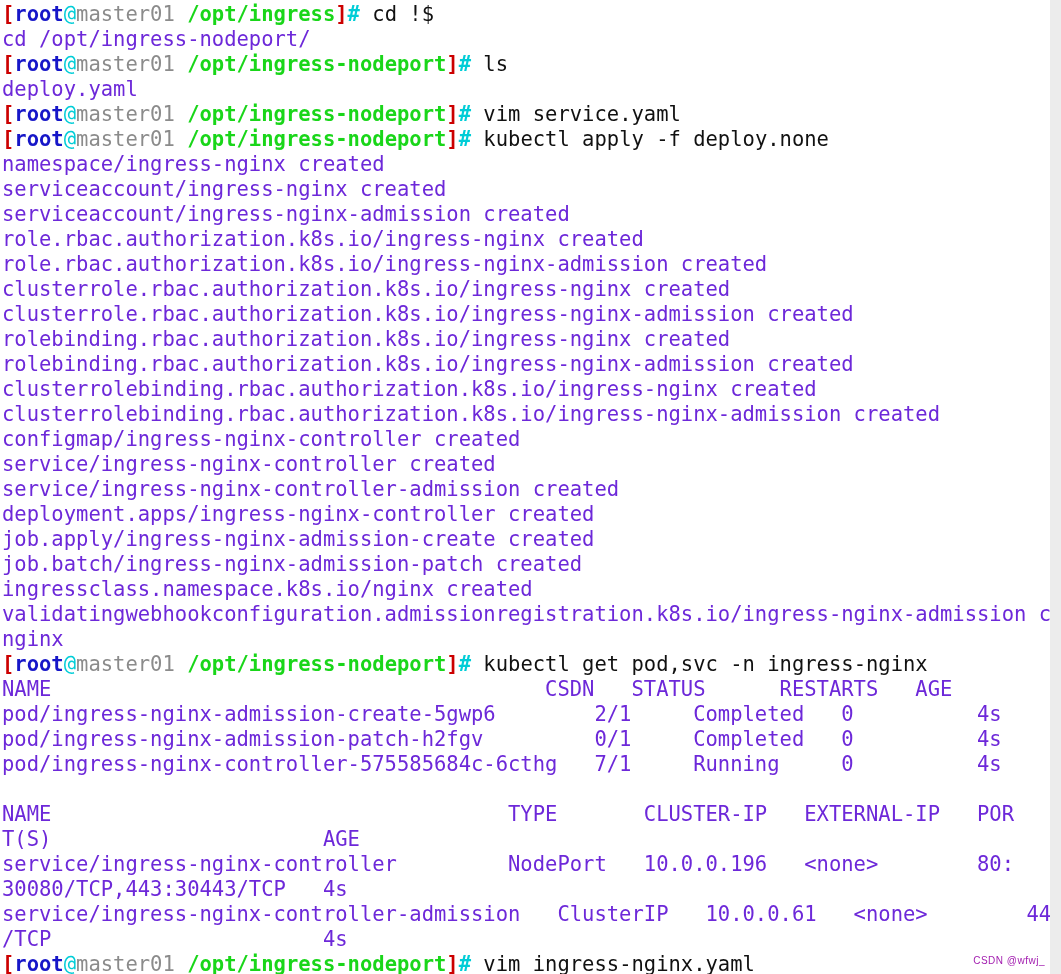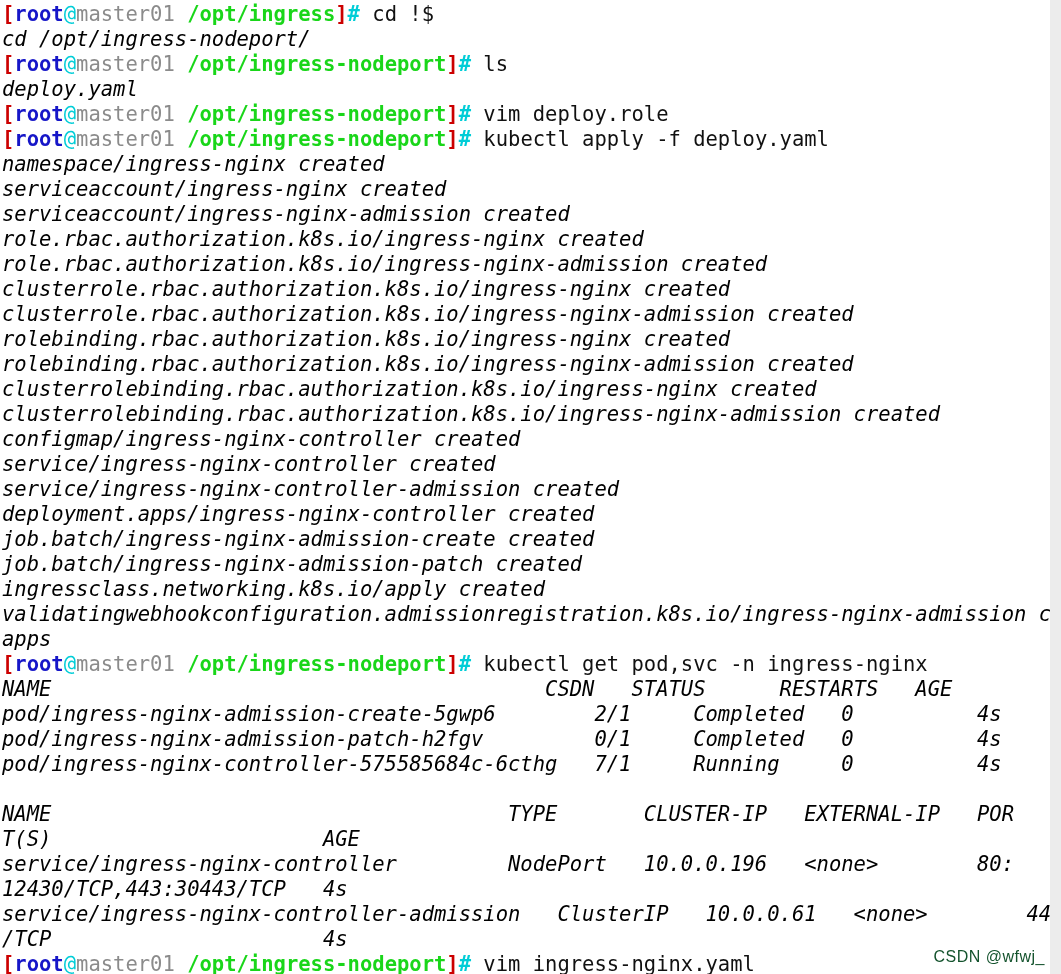--- a/index.html
+++ b/index.html
@@ -50,73 +50,73 @@
   }
   .line.blank { color: transparent; }
   .seg { white-space: pre; }
   .c-bracket { color: #cc0000; font-weight: bold; }
   .c-user    { color: #1616c8; font-weight: bold; }
   .c-at      { color: #00cdd7; }
   .c-host    { color: #8b8b8b; }
   .c-path    { color: #19d619; font-weight: bold; }
   .c-hash    { color: #00cdd7; font-weight: bold; }
   .c-cmd     { color: #111111; }
-  .c-out     { color: #000000; font-style: italic; }
+  .c-out     { color: #6d28d9; }
   #watermark {
     position: absolute;
     right: 16px;
     bottom: 8px;
     font-family: "Liberation Sans", sans-serif;
-    font-size: 16px;
-    color: #14532d;
+    font-size: 10px;
+    color: #a21caf;
     letter-spacing: 0.5px;
     white-space: pre;
     user-select: none;
   }
 </style>
 </head>
 <body>
 
 <div id="terminal">
   <div id="screen">
       <div class="line"><span class="seg c-bracket">[</span><span class="seg c-user">root</span><span class="seg c-at">@</span><span class="seg c-host">master01</span><span class="seg c-host"> </span><span class="seg c-path">/opt/ingress</span><span class="seg c-bracket">]</span><span class="seg c-hash">#</span><span class="seg c-cmd"> cd !$</span></div>
       <div class="line"><span class="seg c-out">cd /opt/ingress-nodeport/</span></div>
       <div class="line"><span class="seg c-bracket">[</span><span class="seg c-user">root</span><span class="seg c-at">@</span><span class="seg c-host">master01</span><span class="seg c-host"> </span><span class="seg c-path">/opt/ingress-nodeport</span><span class="seg c-bracket">]</span><span class="seg c-hash">#</span><span class="seg c-cmd"> ls</span></div>
       <div class="line"><span class="seg c-out">deploy.yaml</span></div>
-      <div class="line"><span class="seg c-bracket">[</span><span class="seg c-user">root</span><span class="seg c-at">@</span><span class="seg c-host">master01</span><span class="seg c-host"> </span><span class="seg c-path">/opt/ingress-nodeport</span><span class="seg c-bracket">]</span><span class="seg c-hash">#</span><span class="seg c-cmd"> vim deploy.role</span></div>
-      <div class="line"><span class="seg c-bracket">[</span><span class="seg c-user">root</span><span class="seg c-at">@</span><span class="seg c-host">master01</span><span class="seg c-host"> </span><span class="seg c-path">/opt/ingress-nodeport</span><span class="seg c-bracket">]</span><span class="seg c-hash">#</span><span class="seg c-cmd"> kubectl apply -f deploy.yaml</span></div>
+      <div class="line"><span class="seg c-bracket">[</span><span class="seg c-user">root</span><span class="seg c-at">@</span><span class="seg c-host">master01</span><span class="seg c-host"> </span><span class="seg c-path">/opt/ingress-nodeport</span><span class="seg c-bracket">]</span><span class="seg c-hash">#</span><span class="seg c-cmd"> vim service.yaml</span></div>
+      <div class="line"><span class="seg c-bracket">[</span><span class="seg c-user">root</span><span class="seg c-at">@</span><span class="seg c-host">master01</span><span class="seg c-host"> </span><span class="seg c-path">/opt/ingress-nodeport</span><span class="seg c-bracket">]</span><span class="seg c-hash">#</span><span class="seg c-cmd"> kubectl apply -f deploy.none</span></div>
       <div class="line"><span class="seg c-out">namespace/ingress-nginx created</span></div>
       <div class="line"><span class="seg c-out">serviceaccount/ingress-nginx created</span></div>
       <div class="line"><span class="seg c-out">serviceaccount/ingress-nginx-admission created</span></div>
       <div class="line"><span class="seg c-out">role.rbac.authorization.k8s.io/ingress-nginx created</span></div>
       <div class="line"><span class="seg c-out">role.rbac.authorization.k8s.io/ingress-nginx-admission created</span></div>
       <div class="line"><span class="seg c-out">clusterrole.rbac.authorization.k8s.io/ingress-nginx created</span></div>
       <div class="line"><span class="seg c-out">clusterrole.rbac.authorization.k8s.io/ingress-nginx-admission created</span></div>
       <div class="line"><span class="seg c-out">rolebinding.rbac.authorization.k8s.io/ingress-nginx created</span></div>
       <div class="line"><span class="seg c-out">rolebinding.rbac.authorization.k8s.io/ingress-nginx-admission created</span></div>
       <div class="line"><span class="seg c-out">clusterrolebinding.rbac.authorization.k8s.io/ingress-nginx created</span></div>
       <div class="line"><span class="seg c-out">clusterrolebinding.rbac.authorization.k8s.io/ingress-nginx-admission created</span></div>
       <div class="line"><span class="seg c-out">configmap/ingress-nginx-controller created</span></div>
       <div class="line"><span class="seg c-out">service/ingress-nginx-controller created</span></div>
       <div class="line"><span class="seg c-out">service/ingress-nginx-controller-admission created</span></div>
       <div class="line"><span class="seg c-out">deployment.apps/ingress-nginx-controller created</span></div>
-      <div class="line"><span class="seg c-out">job.batch/ingress-nginx-admission-create created</span></div>
+      <div class="line"><span class="seg c-out">job.apply/ingress-nginx-admission-create created</span></div>
       <div class="line"><span class="seg c-out">job.batch/ingress-nginx-admission-patch created</span></div>
-      <div class="line"><span class="seg c-out">ingressclass.networking.k8s.io/apply created</span></div>
+      <div class="line"><span class="seg c-out">ingressclass.namespace.k8s.io/nginx created</span></div>
       <div class="line"><span class="seg c-out">validatingwebhookconfiguration.admissionregistration.k8s.io/ingress-nginx-admission cre</span></div>
-      <div class="line"><span class="seg c-out">apps</span></div>
+      <div class="line"><span class="seg c-out">nginx</span></div>
       <div class="line"><span class="seg c-bracket">[</span><span class="seg c-user">root</span><span class="seg c-at">@</span><span class="seg c-host">master01</span><span class="seg c-host"> </span><span class="seg c-path">/opt/ingress-nodeport</span><span class="seg c-bracket">]</span><span class="seg c-hash">#</span><span class="seg c-cmd"> kubectl get pod,svc -n ingress-nginx</span></div>
       <div class="line"><span class="seg c-out">NAME                                        CSDN   STATUS      RESTARTS   AGE</span></div>
       <div class="line"><span class="seg c-out">pod/ingress-nginx-admission-create-5gwp6        2/1     Completed   0          4s</span></div>
       <div class="line"><span class="seg c-out">pod/ingress-nginx-admission-patch-h2fgv         0/1     Completed   0          4s</span></div>
       <div class="line"><span class="seg c-out">pod/ingress-nginx-controller-575585684c-6cthg   7/1     Running     0          4s</span></div>
       <div class="line blank"><span class="seg c-out"> </span></div>
       <div class="line"><span class="seg c-out">NAME                                     TYPE       CLUSTER-IP   EXTERNAL-IP   POR</span></div>
       <div class="line"><span class="seg c-out">T(S)                      AGE</span></div>
       <div class="line"><span class="seg c-out">service/ingress-nginx-controller         NodePort   10.0.0.196   &lt;none&gt;        80:</span></div>
-      <div class="line"><span class="seg c-out">12430/TCP,443:30443/TCP   4s</span></div>
+      <div class="line"><span class="seg c-out">30080/TCP,443:30443/TCP   4s</span></div>
       <div class="line"><span class="seg c-out">service/ingress-nginx-controller-admission   ClusterIP   10.0.0.61   &lt;none&gt;        443</span></div>
       <div class="line"><span class="seg c-out">/TCP                      4s</span></div>
       <div class="line"><span class="seg c-bracket">[</span><span class="seg c-user">root</span><span class="seg c-at">@</span><span class="seg c-host">master01</span><span class="seg c-host"> </span><span class="seg c-path">/opt/ingress-nodeport</span><span class="seg c-bracket">]</span><span class="seg c-hash">#</span><span class="seg c-cmd"> vim ingress-nginx.yaml</span></div>
     </div>
   <div id="right-gutter"></div>
   <div id="watermark">CSDN @wfwj_</div>
 </div>
 
 </body></html>

